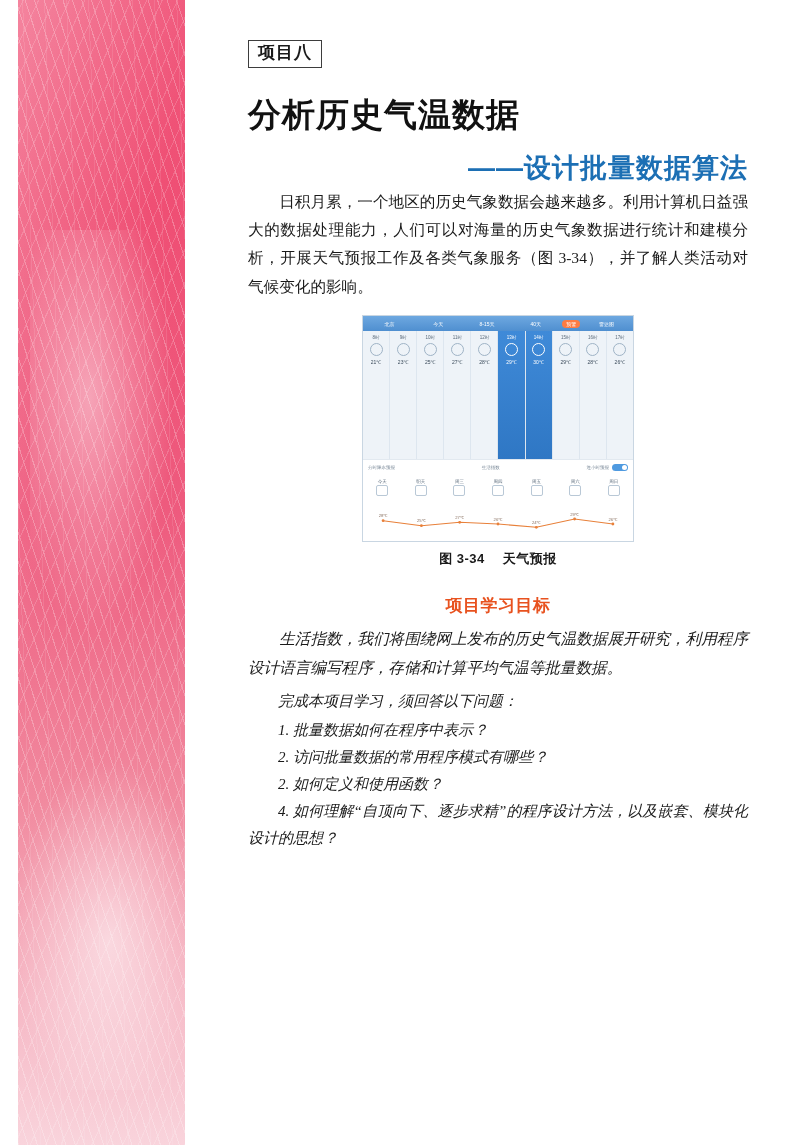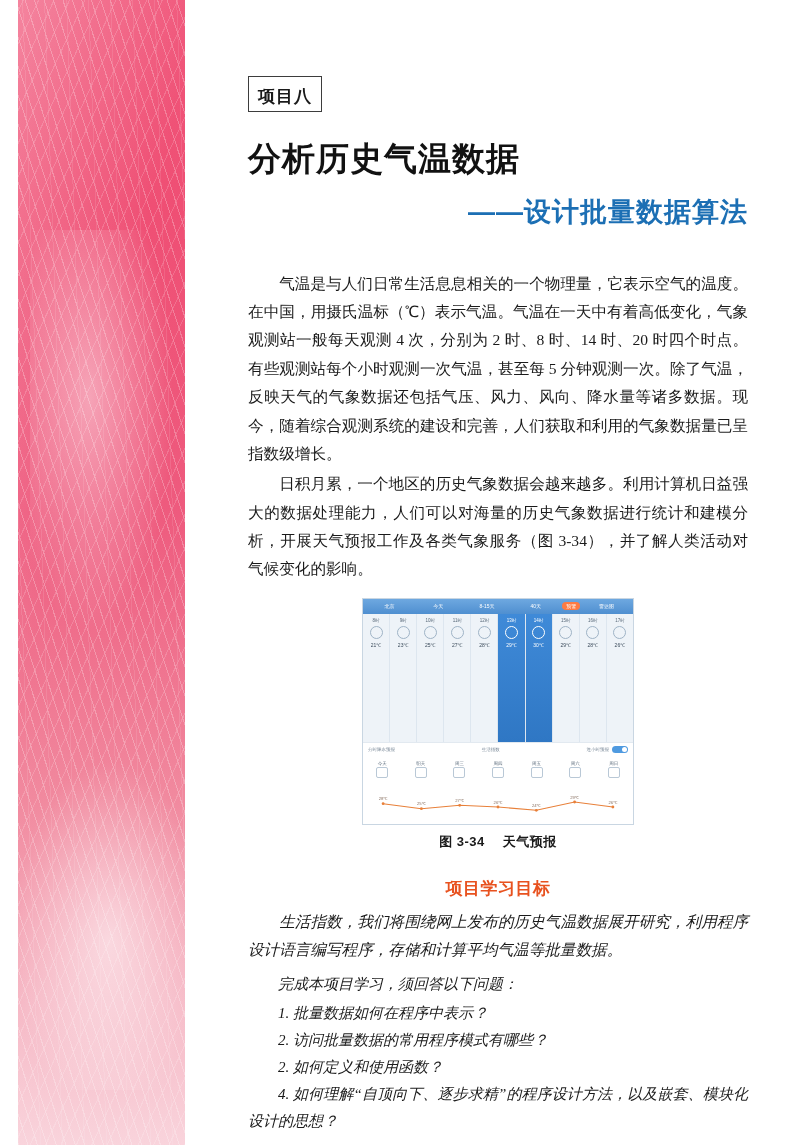--- a/index.html
+++ b/index.html
@@ -67,22 +67,22 @@
   .content {
     position: absolute;
     left: 248px;
     top: 0;
     width: 500px;
     height: 1145px;
   }
 
   .chapter-tag {
     display: inline-block;
-    margin-top: 76px;
-    padding: 11px 9px 4px 9px;
+    margin-top: 40px;
+    padding: 3px 9px 4px 9px;
     border: 1.6px solid #3d3d3d;
     font-family: "Liberation Sans", sans-serif;
     font-size: 17px;
     font-weight: bold;
     letter-spacing: 1px;
     color: #1a1a1a;
     line-height: 1.1;
   }
 
   .title-main {
@@ -310,21 +310,20 @@
   <div class="band-white-left"></div>
 </div>
 
 <div class="content">
 
   <div class="chapter-tag">项目八</div>
 
   <div class="title-main">分析历史气温数据</div>
   <div class="title-sub">——设计批量数据算法</div>
 
-  <p class="body first">气温是与人们日常生活息息相关的一个物理量，它表示空气的温度。在中国，用摄氏温标（℃）表示气温。气温在一天中有着高低变化，气象观测站一般每天观测 4 次，分别为 2 时、8 时、14 时、20 时四个时点。有些观测站每个小时观测一次气温，甚至每 5 分钟观测一次。除了气温，反映天气的气象数据还包括气压、风力、风向、降水量等诸多数据。现今，随着综合观测系统的建设和完善，人们获取和利用的气象数据量已呈指数级增长。</p>
   <p class="body second">日积月累，一个地区的历史气象数据会越来越多。利用计算机日益强大的数据处理能力，人们可以对海量的历史气象数据进行统计和建模分析，开展天气预报工作及各类气象服务（图 3-34），并了解人类活动对气候变化的影响。</p>
 
   <div class="figure">
     <div class="fig-img">
 
       <div class="fig-topbar">
         <span>北京</span>
         <span>今天</span>
         <span>8-15天</span>
         <span>40天</span>

